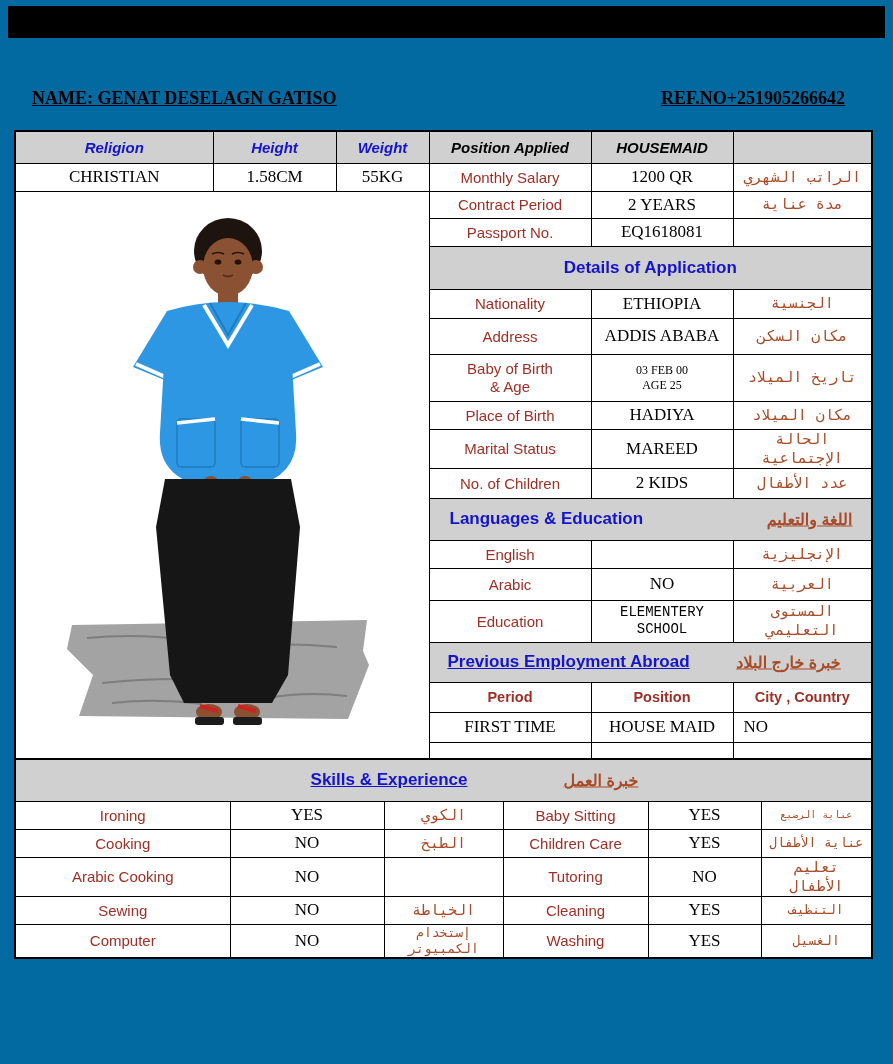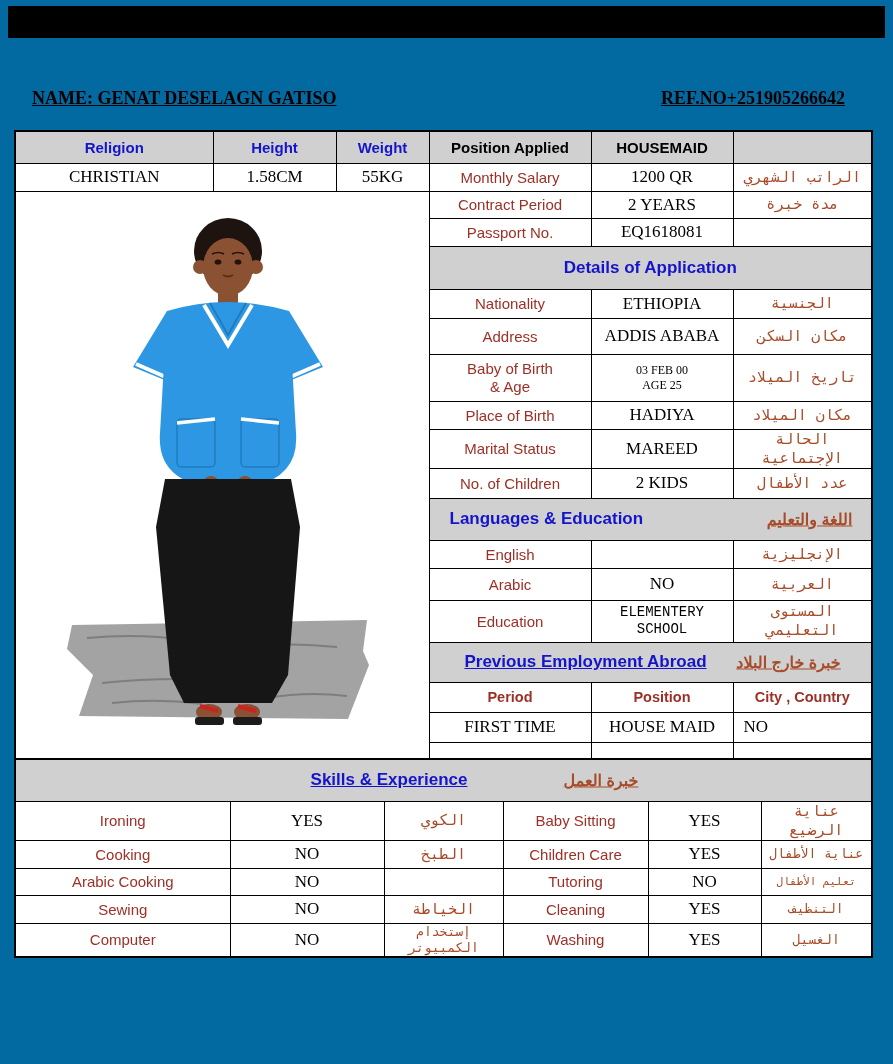--- a/index.html
+++ b/index.html
@@ -18,21 +18,21 @@
             font-family:"Liberation Serif",serif;font-weight:bold;font-size:18px;}
   .name-row span{text-decoration:underline;white-space:nowrap;}
 
   table{border-collapse:collapse;table-layout:fixed;position:absolute;background:#fff;}
   td{border:1.6px solid var(--border-black);padding:0 2px;overflow:hidden;vertical-align:middle;}
   .t1{left:14px;top:130px;width:857px;border:2px solid #000;}
   .t2{left:14px;top:758px;width:857px;border:2px solid #000;}
 
   .hdr-blue{color:var(--accent-blue);font-weight:bold;font-size:15px;text-align:center;}
   .hdr-blk{color:#000;font-weight:bold;font-size:15px;text-align:center;}
-  .grayrow td{background:var(--header-gray);}
+  .grayrow td{background:var(--header-gray);font-style:italic;}
   .lbl{color:var(--label-red);font-size:15px;text-align:center;}
   .lbl-b{color:var(--label-red);font-size:14.5px;font-weight:bold;text-align:center;}
   .val{font-family:"Liberation Serif",serif;font-size:17px;text-align:center;}
   .val-sm{font-family:Liberation Mono, monospace;font-size:14px;line-height:1.15;text-align:center;}
   .val-left{font-family:"Liberation Serif",serif;font-size:17px;text-align:left;padding-left:10px;}
   .ar{color:var(--arabic-brown);font-size:15px;text-align:center;direction:rtl;font-family:Liberation Mono, monospace;}
   .sect{color:var(--accent-blue);font-weight:bold;font-size:17px;text-align:center;background:var(--header-gray);}
   .sect-rel{position:relative;height:100%;}
   .abs-center{position:absolute;top:50%;transform:translate(-50%,-50%);white-space:nowrap;text-decoration:underline;}
   .sect .ar-inline{color:var(--arabic-brown);font-size:16px;font-weight:bold;direction:rtl;}
@@ -123,21 +123,21 @@
 
           <ellipse cx="192" cy="519" rx="13" ry="8" fill="#8a5132"></ellipse>
           <ellipse cx="230" cy="519" rx="13" ry="8" fill="#8a5132"></ellipse>
           <path d="M183 513 L201 518 M221 513 L239 518" stroke="#cc2222" stroke-width="4"></path>
           <rect x="178" y="524" width="29" height="8" rx="3" fill="#1c1c1c"></rect>
           <rect x="216" y="524" width="29" height="8" rx="3" fill="#1c1c1c"></rect>
         </svg>
       </td>
       <td class="lbl">Contract Period</td>
       <td class="val">2 YEARS</td>
-      <td class="ar">مدة خبرة</td>
+      <td class="ar">مدة عناية</td>
     </tr>
 
     <tr style="height:28px">
       <td class="lbl">Passport No.</td>
       <td class="val">EQ1618081</td>
       <td class="ar"></td>
     </tr>
 
     <tr style="height:43px">
       <td class="sect" colspan="3">Details of  Application</td>
@@ -211,21 +211,21 @@
       <td class="val-sm two-line">
         <div>ELEMENTERY</div>
             <div>SCHOOL</div>
       </td>
       <td class="ar">المستوى التعليمي</td>
     </tr>
 
     <tr style="height:40px">
       <td class="sect" colspan="3">
         <div class="sect-rel">
-          <span class="abs-center" style="left:154px;text-align:center;">Previous Employment Abroad</span>
+          <span class="abs-center" style="left:137px;text-align:center;">Previous Employment Abroad</span>
           <span class="abs-center ar-inline" style="left:357px;">خبرة خارج البلاد</span>
         </div>
       </td>
     </tr>
 
     <tr style="height:30px">
       <td class="lbl-b">Period</td>
       <td class="lbl-b">Position</td>
       <td class="lbl-b">City ,  Country</td>
     </tr>
@@ -263,39 +263,39 @@
         </div>
       </td>
     </tr>
 
     <tr style="height:28px">
       <td class="lbl">Ironing</td>
       <td class="val">YES</td>
       <td class="ar">الكوي</td>
       <td class="lbl">Baby Sitting</td>
       <td class="val">YES</td>
-      <td class="ar" style="font-size:15px">عناية الرضيع</td>
+      <td class="ar" style="font-size:10px">عناية الرضيع</td>
     </tr>
 
     <tr style="height:28px">
       <td class="lbl">Cooking</td>
       <td class="val">NO</td>
       <td class="ar">الطبخ</td>
       <td class="lbl">Children Care</td>
       <td class="val">YES</td>
       <td class="ar" style="font-size:13px">عناية الأطفال</td>
     </tr>
 
     <tr style="height:27px">
       <td class="lbl">Arabic Cooking</td>
       <td class="val">NO</td>
       <td class="ar"></td>
       <td class="lbl">Tutoring</td>
       <td class="val">NO</td>
-      <td class="ar" style="font-size:11px">تعليم الأطفال</td>
+      <td class="ar" style="font-size:15px">تعليم الأطفال</td>
     </tr>
 
     <tr style="height:28px">
       <td class="lbl">Sewing</td>
       <td class="val">NO</td>
       <td class="ar">الخياطة</td>
       <td class="lbl">Cleaning</td>
       <td class="val">YES</td>
       <td class="ar" style="font-size:13px">التنظيف</td>
     </tr>

